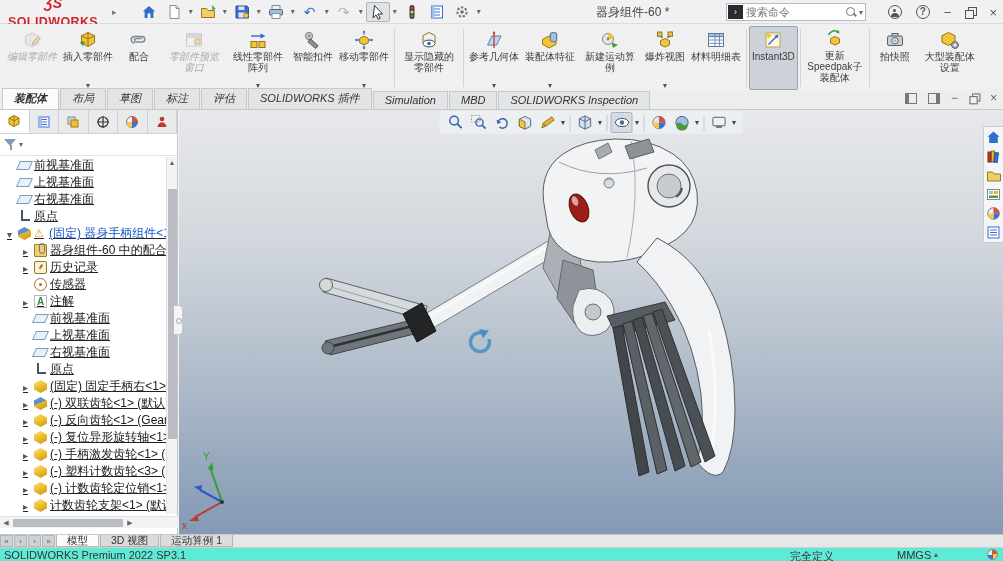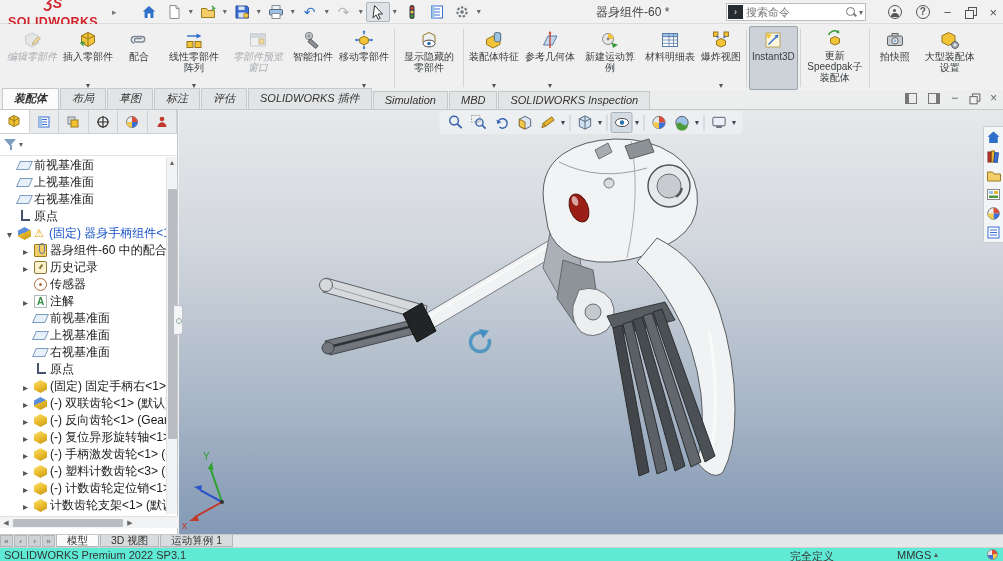--- a/index.html
+++ b/index.html
@@ -68,21 +68,21 @@
   .ptab { flex:1; display:flex; align-items:center; justify-content:center; border-right:1px solid #cfd2d5; }
   .ptab.active { background:#fff; border-bottom:1px solid #fff; }
   .ptab svg { width:14px; height:14px; }
   #filter-row { height:22px; border-bottom:1px solid #e2e4e6; display:flex; align-items:center; padding-left:4px; gap:2px; background:#fff; }
   .funnel { width:13px; height:13px; position:relative; }
   .funnel::before { content:""; position:absolute; left:0; top:1px; border-left:6.5px solid transparent; border-right:6.5px solid transparent; border-top:7px solid #7d9cbe; }
   .funnel::after { content:""; position:absolute; left:5.5px; top:7px; width:2px; height:5px; background:#7d9cbe; }
   .fcaret { font-size:8px; color:#666; }
 
   
-  #tree { position:absolute; left:0; top:47px; width:166px; height:357px; overflow:hidden; background:#fff; }
+  #tree { position:absolute; left:0; top:47px; width:166px; height:357px; overflow:hidden; background:#fff;text-decoration:underline; }
   .trow { height:17px; display:flex; align-items:center; gap:3px; white-space:nowrap; overflow:hidden; }
   .trow.lvl1 { padding-left:4px; }
   .trow.lvl2 { padding-left:20px; }
   .arr { width:11px; flex:0 0 11px; text-align:center; color:#555; }
   .arr.col::before { content:"▸"; font-size:10px; }
   .arr.exp::before { content:"▾"; font-size:10px; }
   .tlabel { font-size:12px; color:#1a1a1a; }
   .tlabel.sel { color:#1a54c7; }
   .ti { width:13px; height:13px; flex:0 0 13px; position:relative; display:inline-block; }
   .t-plane { width:13px; height:9px; flex-basis:13px; border:1px solid #7d9cbe; background:rgba(190,215,240,.35); transform:skewX(-24deg); }
@@ -265,41 +265,41 @@
     <span class="rcaret">▼</span>
   </div>
   <div class="rbtn">
     <span class="ric">
         <svg viewBox="0 0 20 20">
           <path d="M5.5 13c-1.9 0-3.2-1.5-3.2-3.2S3.6 6.5 5.5 6.5H13c1.5 0 2.7 1.2 2.7 2.7S14.5 12 13 12H7.2c-1 0-1.7-.7-1.7-1.7S6.2 8.6 7.2 8.6H13" fill="none" stroke="#7c8894" stroke-width="1.5"></path>
         </svg>
       </span>
     <span class="rlabel">配合</span>
   </div>
+  <div class="rbtn disabled">
+    <span class="ric">
+        <svg viewBox="0 0 20 20">
+          <rect x="2.5" y="4" width="15" height="12" fill="#eef1f4" stroke="#9aa0a6"></rect>
+          <rect x="2.5" y="4" width="15" height="3.2" fill="#b9c3cd" stroke="#9aa0a6"></rect>
+          <rect x="11" y="9" width="5" height="5" fill="#f3c437" stroke="#96751c"></rect>
+        </svg>
+      </span>
+    <span class="rlabel">零部件预览窗口</span>
+  </div>
   <div class="rbtn">
     <span class="ric">
         <svg viewBox="0 0 20 20">
           <path d="M3 6h10" stroke="#2e6fc9" stroke-width="1.4"></path>
           <path d="M12.5 3.5L17.5 6l-5 2.5z" fill="#2e6fc9"></path>
           <rect x="3" y="11.5" width="6" height="6" fill="#f3c437" stroke="#96751c"></rect>
           <rect x="11" y="11.5" width="6" height="6" fill="#f3c437" stroke="#96751c"></rect>
         </svg>
       </span>
     <span class="rlabel">线性零部件阵列</span>
     <span class="rcaret">▼</span>
-  </div>
-  <div class="rbtn disabled">
-    <span class="ric">
-        <svg viewBox="0 0 20 20">
-          <rect x="2.5" y="4" width="15" height="12" fill="#eef1f4" stroke="#9aa0a6"></rect>
-          <rect x="2.5" y="4" width="15" height="3.2" fill="#b9c3cd" stroke="#9aa0a6"></rect>
-          <rect x="11" y="9" width="5" height="5" fill="#f3c437" stroke="#96751c"></rect>
-        </svg>
-      </span>
-    <span class="rlabel">零部件预览窗口</span>
   </div>
   <div class="rbtn">
     <span class="ric">
         <svg viewBox="0 0 20 20">
           <circle cx="6" cy="6" r="3.6" fill="#c9cdd1" stroke="#7a7e82"></circle>
           <path d="M4.5 6h3M6 4.5v3" stroke="#7a7e82"></path>
           <rect x="7.5" y="9" width="10" height="3.6" transform="rotate(42 7.5 9)" fill="#8f959a" stroke="#5e6266"></rect>
         </svg>
       </span>
     <span class="rlabel">智能扣件</span>
@@ -326,71 +326,71 @@
           <ellipse cx="10" cy="13.5" rx="6" ry="3.4" fill="#fff" stroke="#444"></ellipse>
           <circle cx="10" cy="13.5" r="1.8" fill="#2a6fb0"></circle>
         </svg>
       </span>
     <span class="rlabel">显示隐藏的零部件</span>
   </div>
   <div class="rsep"></div>
   <div class="rbtn">
     <span class="ric">
         <svg viewBox="0 0 20 20">
+          <path d="M3.5 15l4.5-9h9l-4.5 9z" fill="rgba(160,195,230,.55)" stroke="#5b7aa6"></path>
+          <path d="M10 18V2.5" stroke="#c0392b" stroke-width="1.3"></path>
+          <path d="M10 1l1.5 2.5h-3z" fill="#c0392b"></path>
+        </svg>
+      </span>
+    <span class="rlabel">参考几何体</span>
+    <span class="rcaret">▼</span>
+  </div>
+  <div class="rbtn">
+    <span class="ric">
+        <svg viewBox="0 0 20 20">
           <path d="M9 6l7 3.4v5L9 18l-6.5-3.6v-5z" fill="#f3c437" stroke="#96751c"></path>
           <ellipse cx="13.5" cy="4" rx="3.2" ry="1.5" fill="#9cc3e5" stroke="#55657a"></ellipse>
           <path d="M10.3 4v6.2c0 .9 1.4 1.6 3.2 1.6s3.2-.7 3.2-1.6V4" fill="#9cc3e5" stroke="#55657a"></path>
         </svg>
       </span>
     <span class="rlabel">装配体特征</span>
-    <span class="rcaret">▼</span>
-  </div>
-  <div class="rbtn">
-    <span class="ric">
-        <svg viewBox="0 0 20 20">
-          <path d="M3.5 15l4.5-9h9l-4.5 9z" fill="rgba(160,195,230,.55)" stroke="#5b7aa6"></path>
-          <path d="M10 18V2.5" stroke="#c0392b" stroke-width="1.3"></path>
-          <path d="M10 1l1.5 2.5h-3z" fill="#c0392b"></path>
-        </svg>
-      </span>
-    <span class="rlabel">参考几何体</span>
     <span class="rcaret">▼</span>
   </div>
   <div class="rbtn">
     <span class="ric">
         <svg viewBox="0 0 20 20">
           <circle cx="8" cy="9" r="5.5" fill="#e8e8e8" stroke="#888"></circle>
           <path d="M8 3.5a5.5 5.5 0 0 1 5.5 5.5H8z" fill="#f3c437"></path>
           <circle cx="8" cy="9" r="1.4" fill="#888"></circle>
           <path d="M11.5 12.5l6.5 2.2-5 3.3z" fill="#3f9b3f"></path>
         </svg>
       </span>
     <span class="rlabel">新建运动算例</span>
   </div>
   <div class="rbtn">
     <span class="ric">
         <svg viewBox="0 0 20 20">
-          <rect x="2.5" y="3.5" width="15" height="13" fill="#fff" stroke="#5b7aa6"></rect>
-          <rect x="2.5" y="3.5" width="15" height="3.2" fill="#9cc3e5" stroke="#5b7aa6"></rect>
-          <path d="M2.5 10h15M2.5 13.3h15M9 3.5v13M13.5 3.5v13" stroke="#5b7aa6" stroke-width=".8"></path>
-        </svg>
-      </span>
-    <span class="rlabel">材料明细表</span>
-  </div>
-  <div class="rbtn">
-    <span class="ric">
-        <svg viewBox="0 0 20 20">
           <path d="M10 8.5l4.5 2.2v4.2L10 17l-4.5-2.1v-4.2z" fill="#f3c437" stroke="#96751c"></path>
           <rect x="2.5" y="2" width="4.4" height="4.4" fill="#f3c437" stroke="#96751c"></rect>
           <rect x="13" y="2" width="4.4" height="4.4" fill="#f3c437" stroke="#96751c"></rect>
           <path d="M7.5 8L5.5 6M12.5 8l2-2" stroke="#2e6fc9" stroke-width="1.2"></path>
         </svg>
       </span>
     <span class="rlabel">爆炸视图</span>
     <span class="rcaret">▼</span>
+  </div>
+  <div class="rbtn">
+    <span class="ric">
+        <svg viewBox="0 0 20 20">
+          <rect x="2.5" y="3.5" width="15" height="13" fill="#fff" stroke="#5b7aa6"></rect>
+          <rect x="2.5" y="3.5" width="15" height="3.2" fill="#9cc3e5" stroke="#5b7aa6"></rect>
+          <path d="M2.5 10h15M2.5 13.3h15M9 3.5v13M13.5 3.5v13" stroke="#5b7aa6" stroke-width=".8"></path>
+        </svg>
+      </span>
+    <span class="rlabel">材料明细表</span>
   </div>
   <div class="rsep"></div>
   <div class="rbtn active">
     <span class="ric">
         <svg viewBox="0 0 20 20">
           <rect x="3" y="3" width="14" height="14" fill="#fdf6e0" stroke="#b9a35c"></rect>
           <path d="M3 3l6 2-4 4z" fill="#f3c437"></path>
           <path d="M5.5 14.5L14.5 5.5" stroke="#2e6fc9" stroke-width="1.4"></path>
           <path d="M15.5 4.5l-4 .9 3.1 3.1z" fill="#2e6fc9"></path>
         </svg>

